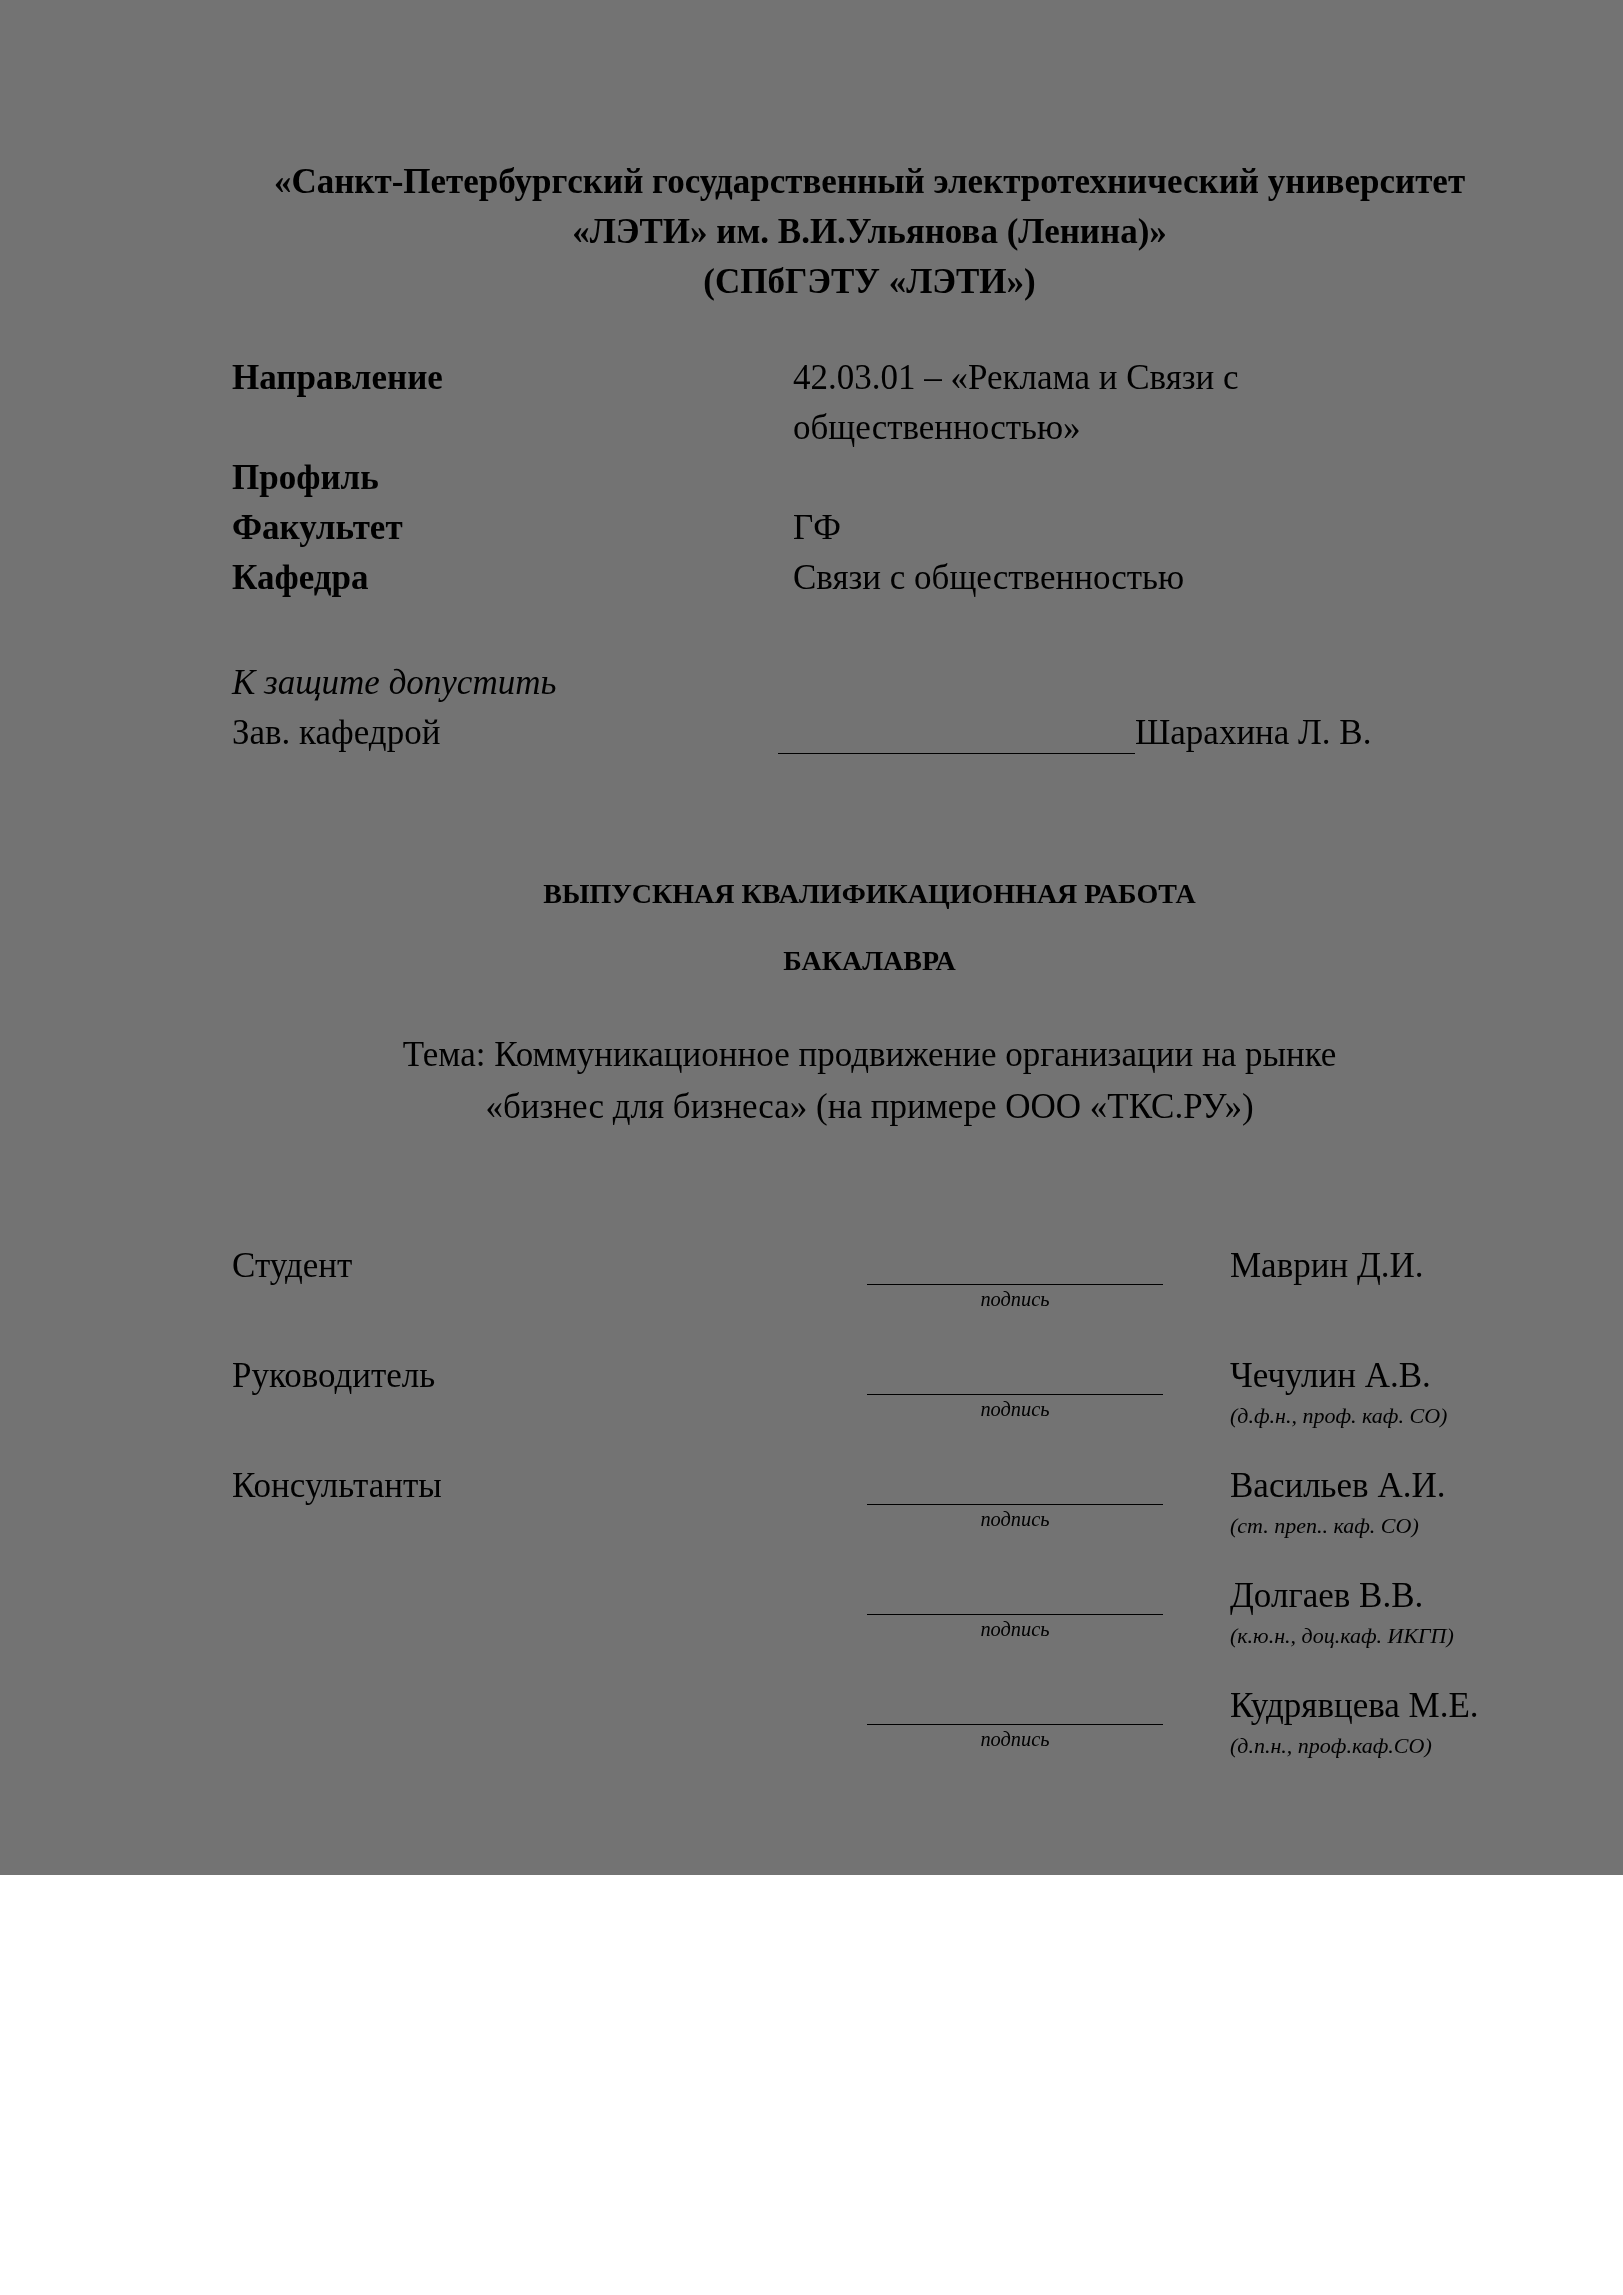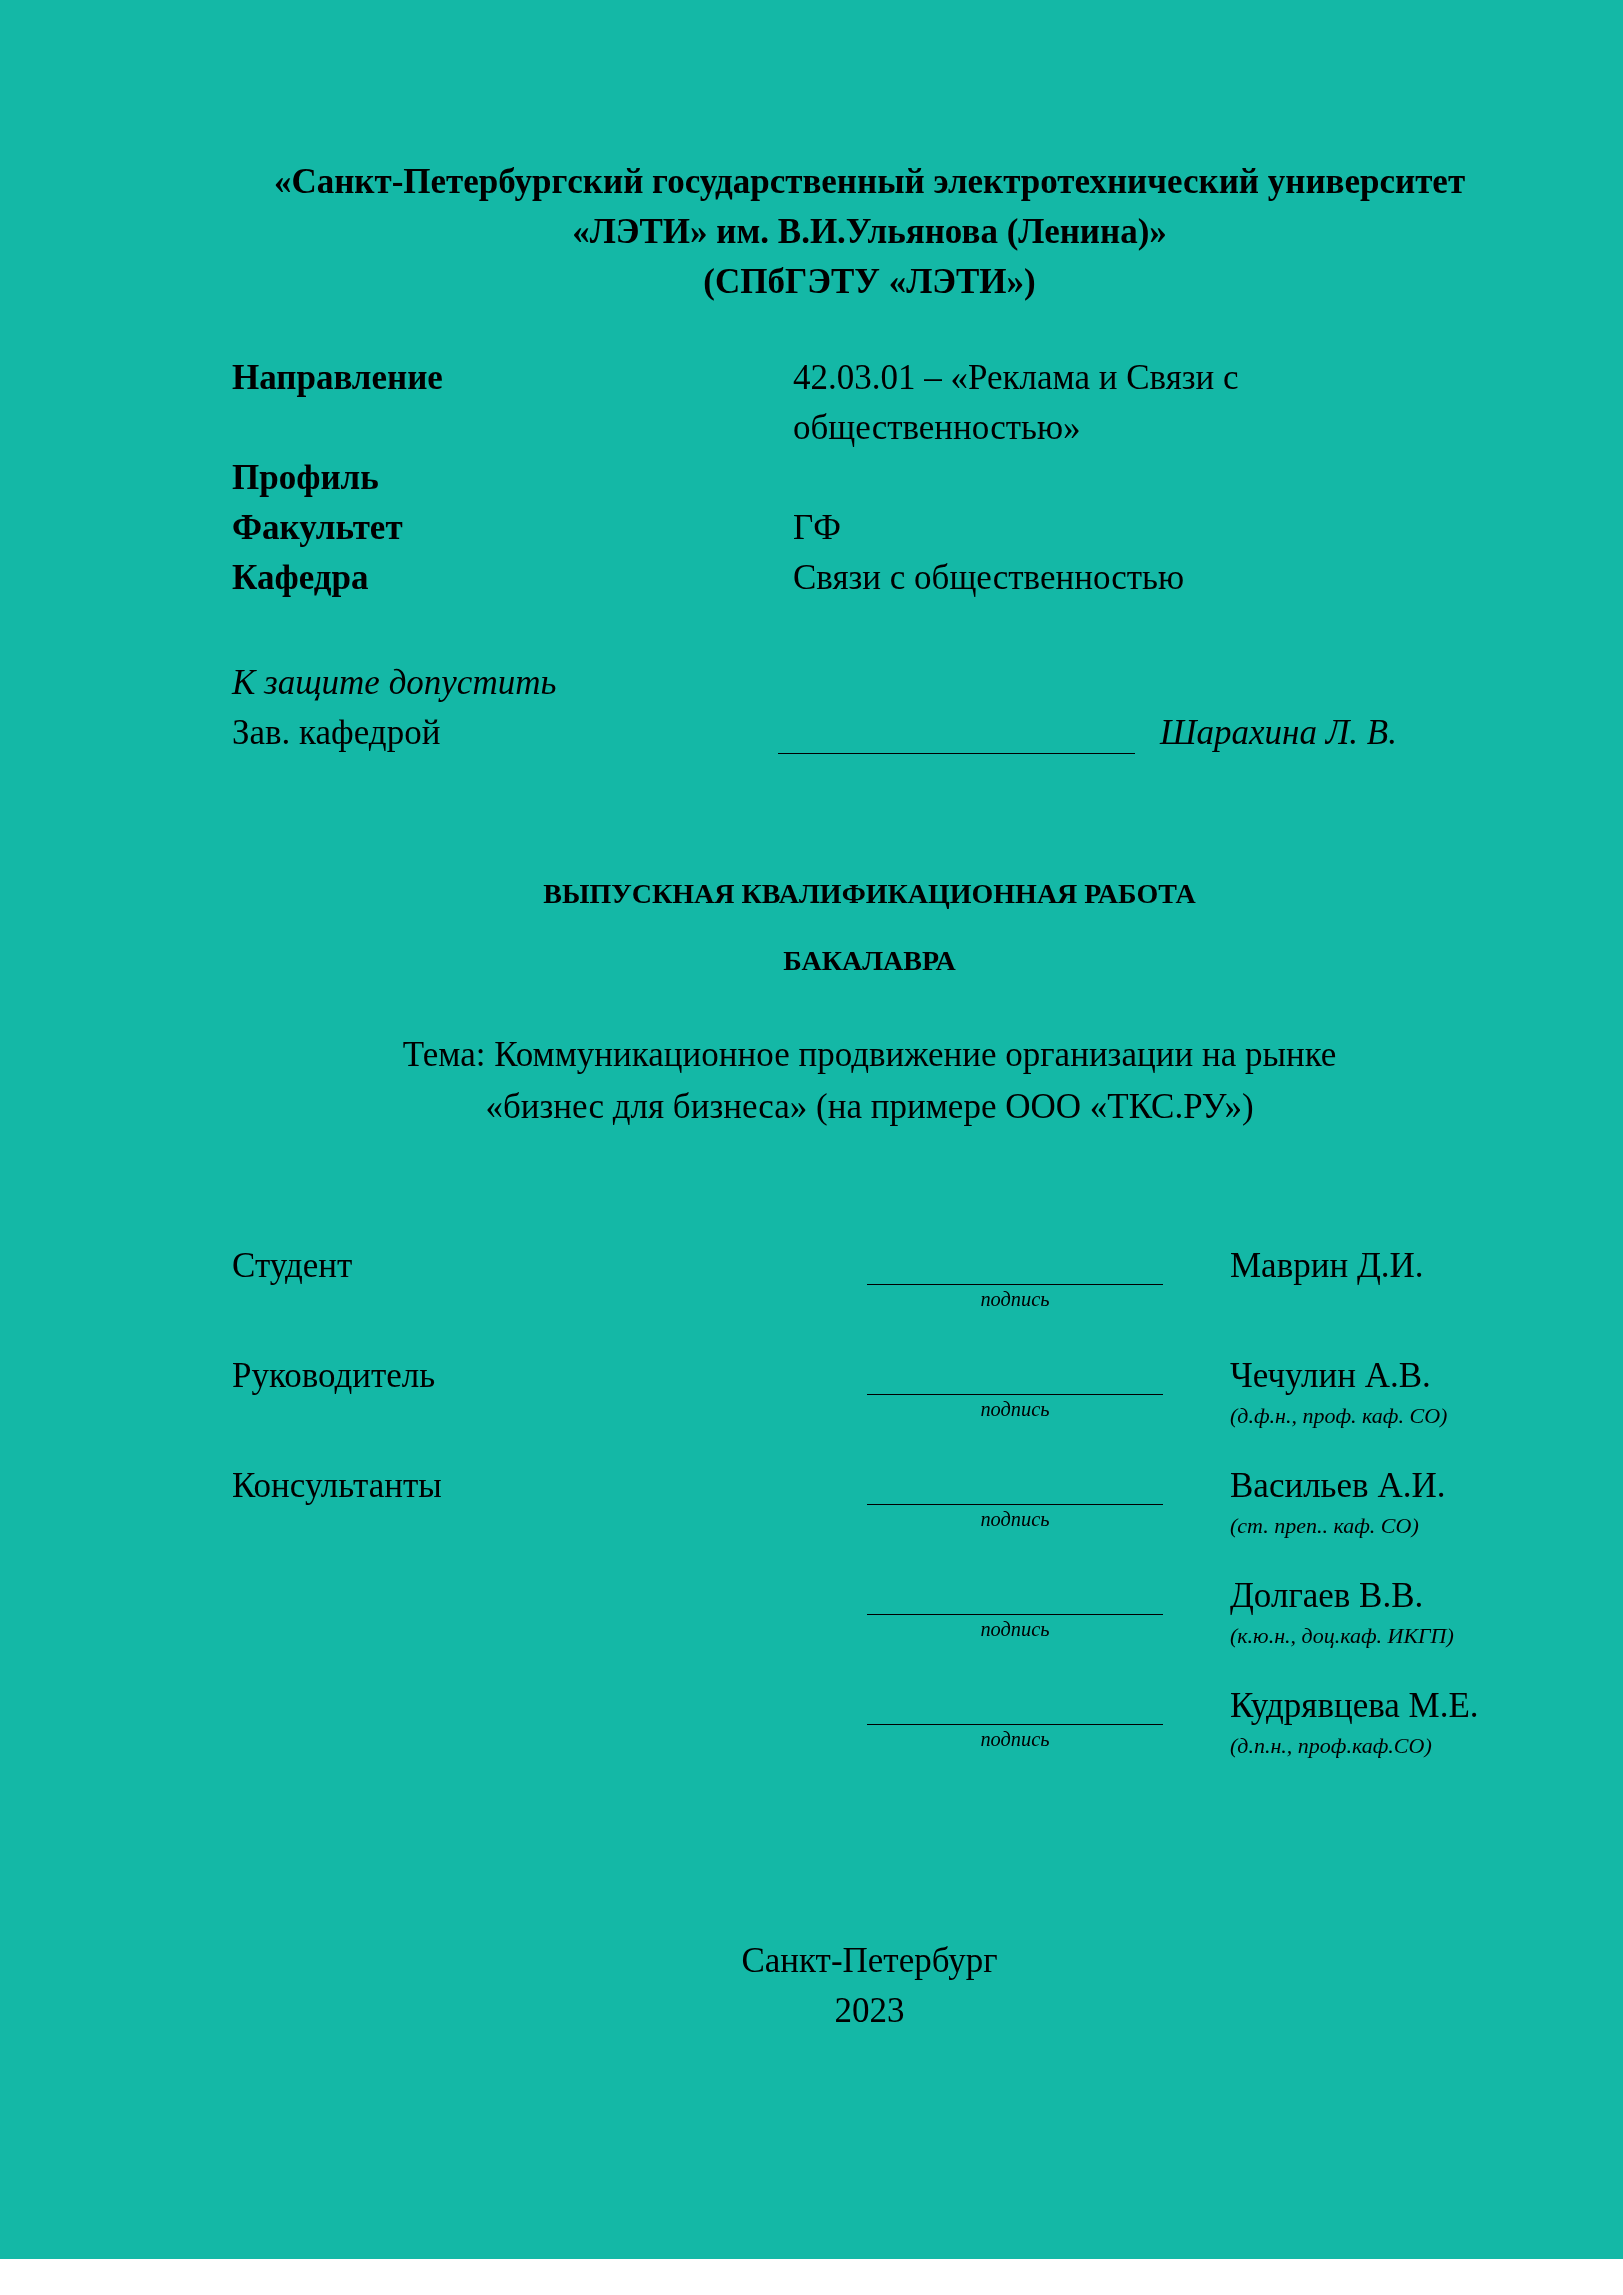--- a/index.html
+++ b/index.html
@@ -1,20 +1,20 @@
 <!DOCTYPE html>
 <html lang="ru" style="font-size:12.6px"><head>
 <meta charset="utf-8">
 <style>
   * { margin: 0; padding: 0; box-sizing: border-box; }
   html, body { background: #ffffff; }
   .page {
     width: 1623px;
-    height: 2259px;
-    background: #14b8a6;
+    height: 1875px;
+    background: #737373;
     color: #000000;
     font-family: "Liberation Serif", serif;
     font-size: 35px;
     line-height: 50px;
     padding: 157px 116px 0 232px;
     position: relative;
     overflow: hidden;
   }
 
   
@@ -25,21 +25,21 @@
   .info-row { display: flex; }
   .info-label { width: 561px; flex-shrink: 0; font-weight: bold; }
   .info-value { width: 628px; }
 
   
   .approval { margin-top: 55px; }
   .permit { font-style: italic; }
   .head-row { display: flex; align-items: flex-start; }
   .head-label { width: 546px; flex-shrink: 0; }
   .head-line { width: 357px; flex-shrink: 0; height: 46px; border-bottom: 1.6px solid #000; }
-  .head-name { margin-left: 25px; white-space: nowrap; font-style: italic; }
+  .head-name { white-space: nowrap; }
 
   
   .title {
     margin-top: 102px;
     text-align: center;
     font-weight: bold;
     font-size: 28px;
     line-height: 67px;
   }
 

